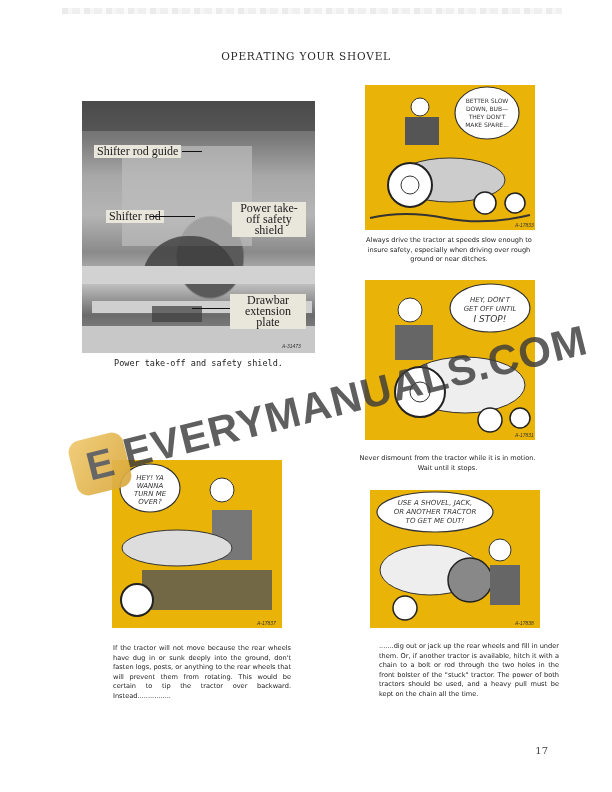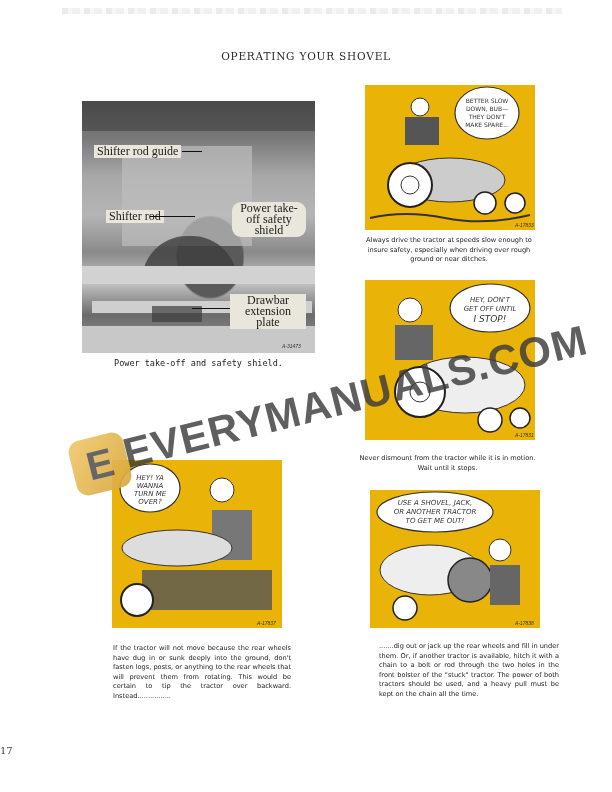--- a/index.html
+++ b/index.html
@@ -13,21 +13,21 @@
   .photo .panel { position:absolute; background:#bdbdbd; }
   .photo .dark { position:absolute; background:#3d3d3d; }
   .plabel { position:absolute; background:#e9e6dc; color:#1a1a1a; font-family:"Liberation Serif", serif; font-size:12px; line-height:11px; padding:1px 3px; text-align:center; }
   .arrow { position:absolute; height:1px; background:#111; }
   .code { position:absolute; font-family:"Liberation Sans", sans-serif; font-size:5px; font-style:italic; color:#333; }
   .illus-cap { position:absolute; left:82px; top:358px; width:233px; text-align:center; font-family:"DejaVu Sans Mono", monospace; font-size:8.5px; line-height:11px; color:#222; }
   .cartoon { position:absolute; background:#eab308; }
   .cartoon svg { width:100%; height:100%; display:block; }
   .cap { position:absolute; font-family:"DejaVu Sans", sans-serif; font-size:6.6px; line-height:9.6px; color:#222; text-align:justify; }
   .cap.center { text-align:center; }
-  .pagenum { position:absolute; left:0; width:548px; top:745px; text-align:left; font-family:"DejaVu Serif", serif; font-size:10px; color:#444; }
+  .pagenum { position:absolute; left:0; width:548px; top:745px; text-align:right; font-family:"DejaVu Serif", serif; font-size:10px; color:#444; }
   .wm { position:absolute; left:95px; top:300px; transform:rotate(-14deg); transform-origin:left bottom; font-family:"Liberation Sans", sans-serif; font-weight:bold; font-size:42px; color:rgba(60,60,60,.82); letter-spacing:1px; white-space:nowrap; }
   .wm-logo { position:absolute; left:72px; top:436px; width:56px; height:56px; border-radius:12px; background:linear-gradient(135deg,#f0c96e,#d9a83e); transform:rotate(-14deg); opacity:.92; display:flex; align-items:center; justify-content:center; font-family:"Liberation Sans", sans-serif; font-weight:bold; font-size:40px; color:#5a5a5a; }
 </style>
 </head>
 <body>
 
 <div class="topnoise"></div>
 
 <div class="title">OPERATING YOUR SHOVEL</div>
 
@@ -37,21 +37,21 @@
   <div class="dark" style="left:60px;top:135px;width:95px;height:45px;border-radius:50px 50px 0 0;opacity:.8"></div>
   <div class="panel" style="left:0;top:165px;width:233px;height:18px;background:#d2d2d2"></div>
   <div class="panel" style="left:10px;top:200px;width:220px;height:12px;background:#cfcfcf"></div>
   <div class="dark" style="left:70px;top:205px;width:50px;height:16px;opacity:.7"></div>
   <div class="panel" style="left:0;top:225px;width:233px;height:27px;background:#c8c8c8"></div>
 
   <div class="plabel" style="left:12px;top:44px;">Shifter rod guide</div>
   <div class="arrow" style="left:100px;top:50px;width:20px;"></div>
   <div class="plabel" style="left:24px;top:109px;">Shifter rod</div>
   <div class="arrow" style="left:68px;top:115px;width:45px;"></div>
-  <div class="plabel" style="left:150px;top:101px;width:68px;border-radius:9px;">Power take-off safety shield</div>
+  <div class="plabel" style="left:150px;top:101px;width:68px;">Power take-off safety shield</div>
   <div class="plabel" style="left:148px;top:193px;width:70px;">Drawbar extension plate</div>
   <div class="arrow" style="left:110px;top:207px;width:38px;"></div>
   <div class="code" style="left:200px;top:242px;">A-31473</div>
 </div>
 
 <div class="illus-cap">
   <div>Power take-off and safety shield.</div>
 </div>
 
 <div class="cartoon" style="left:365px;top:85px;width:170px;height:145px;">

